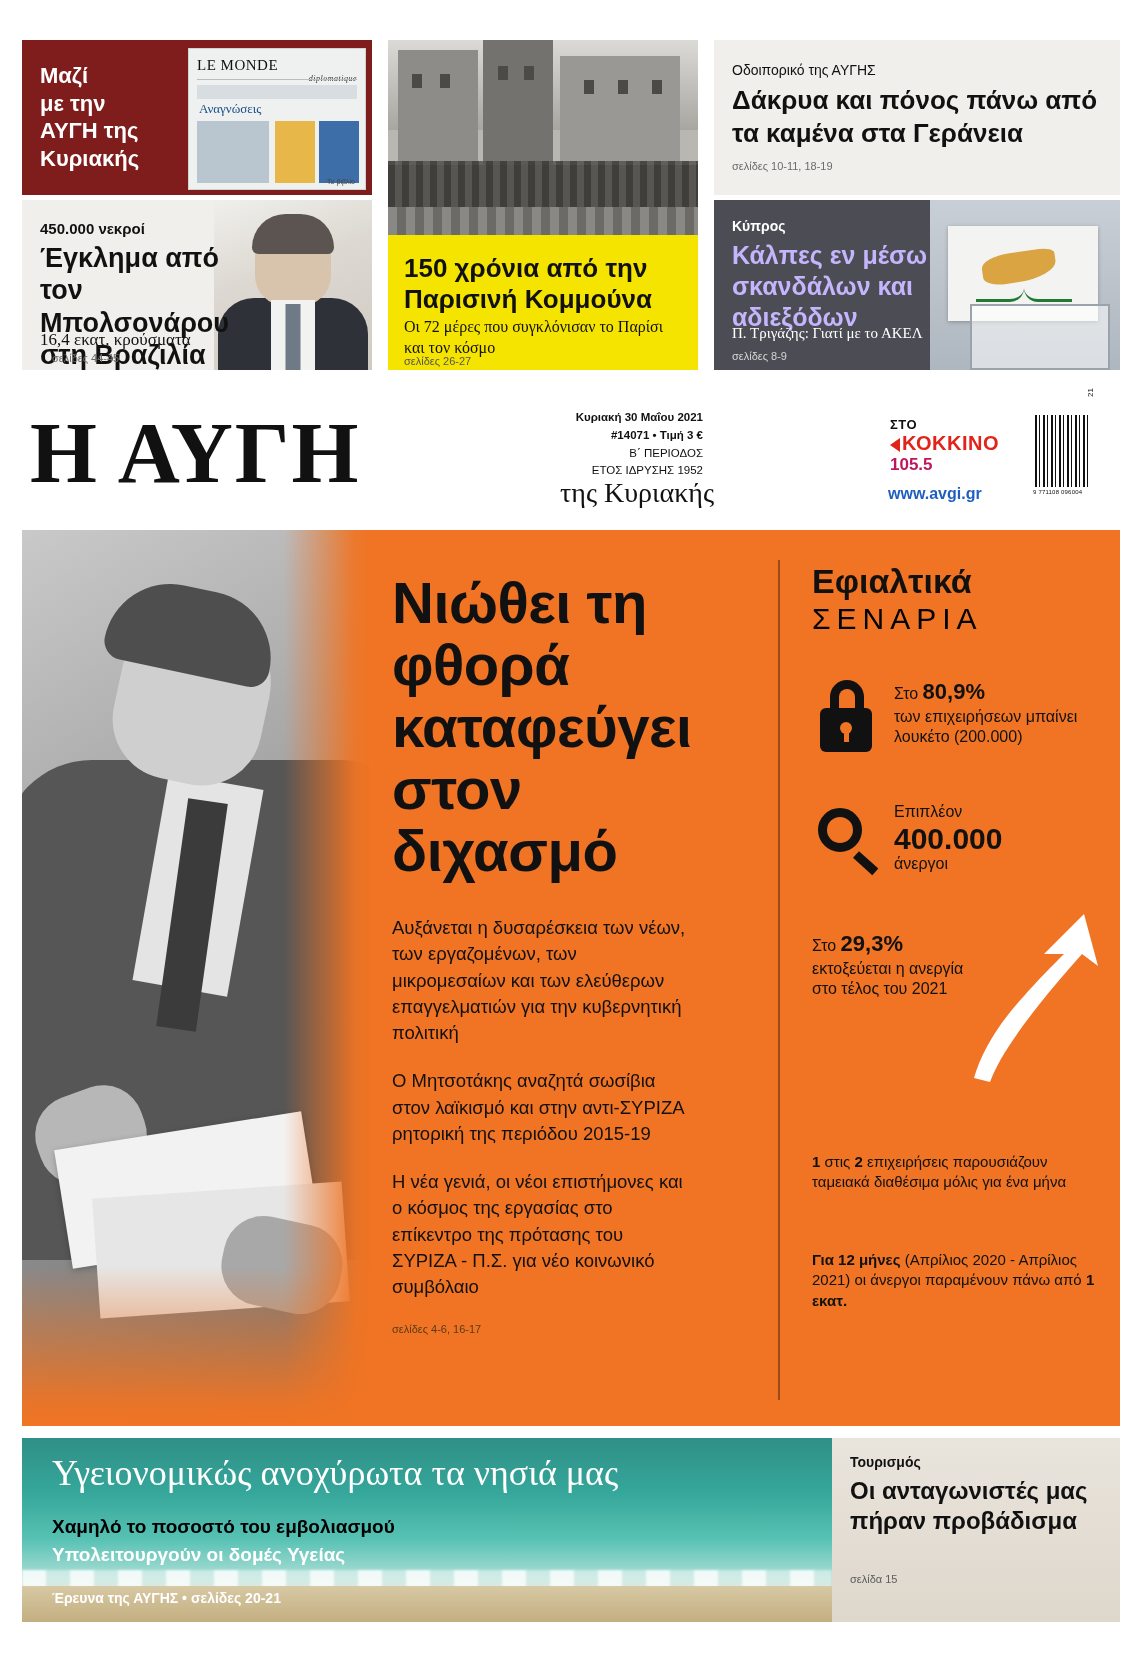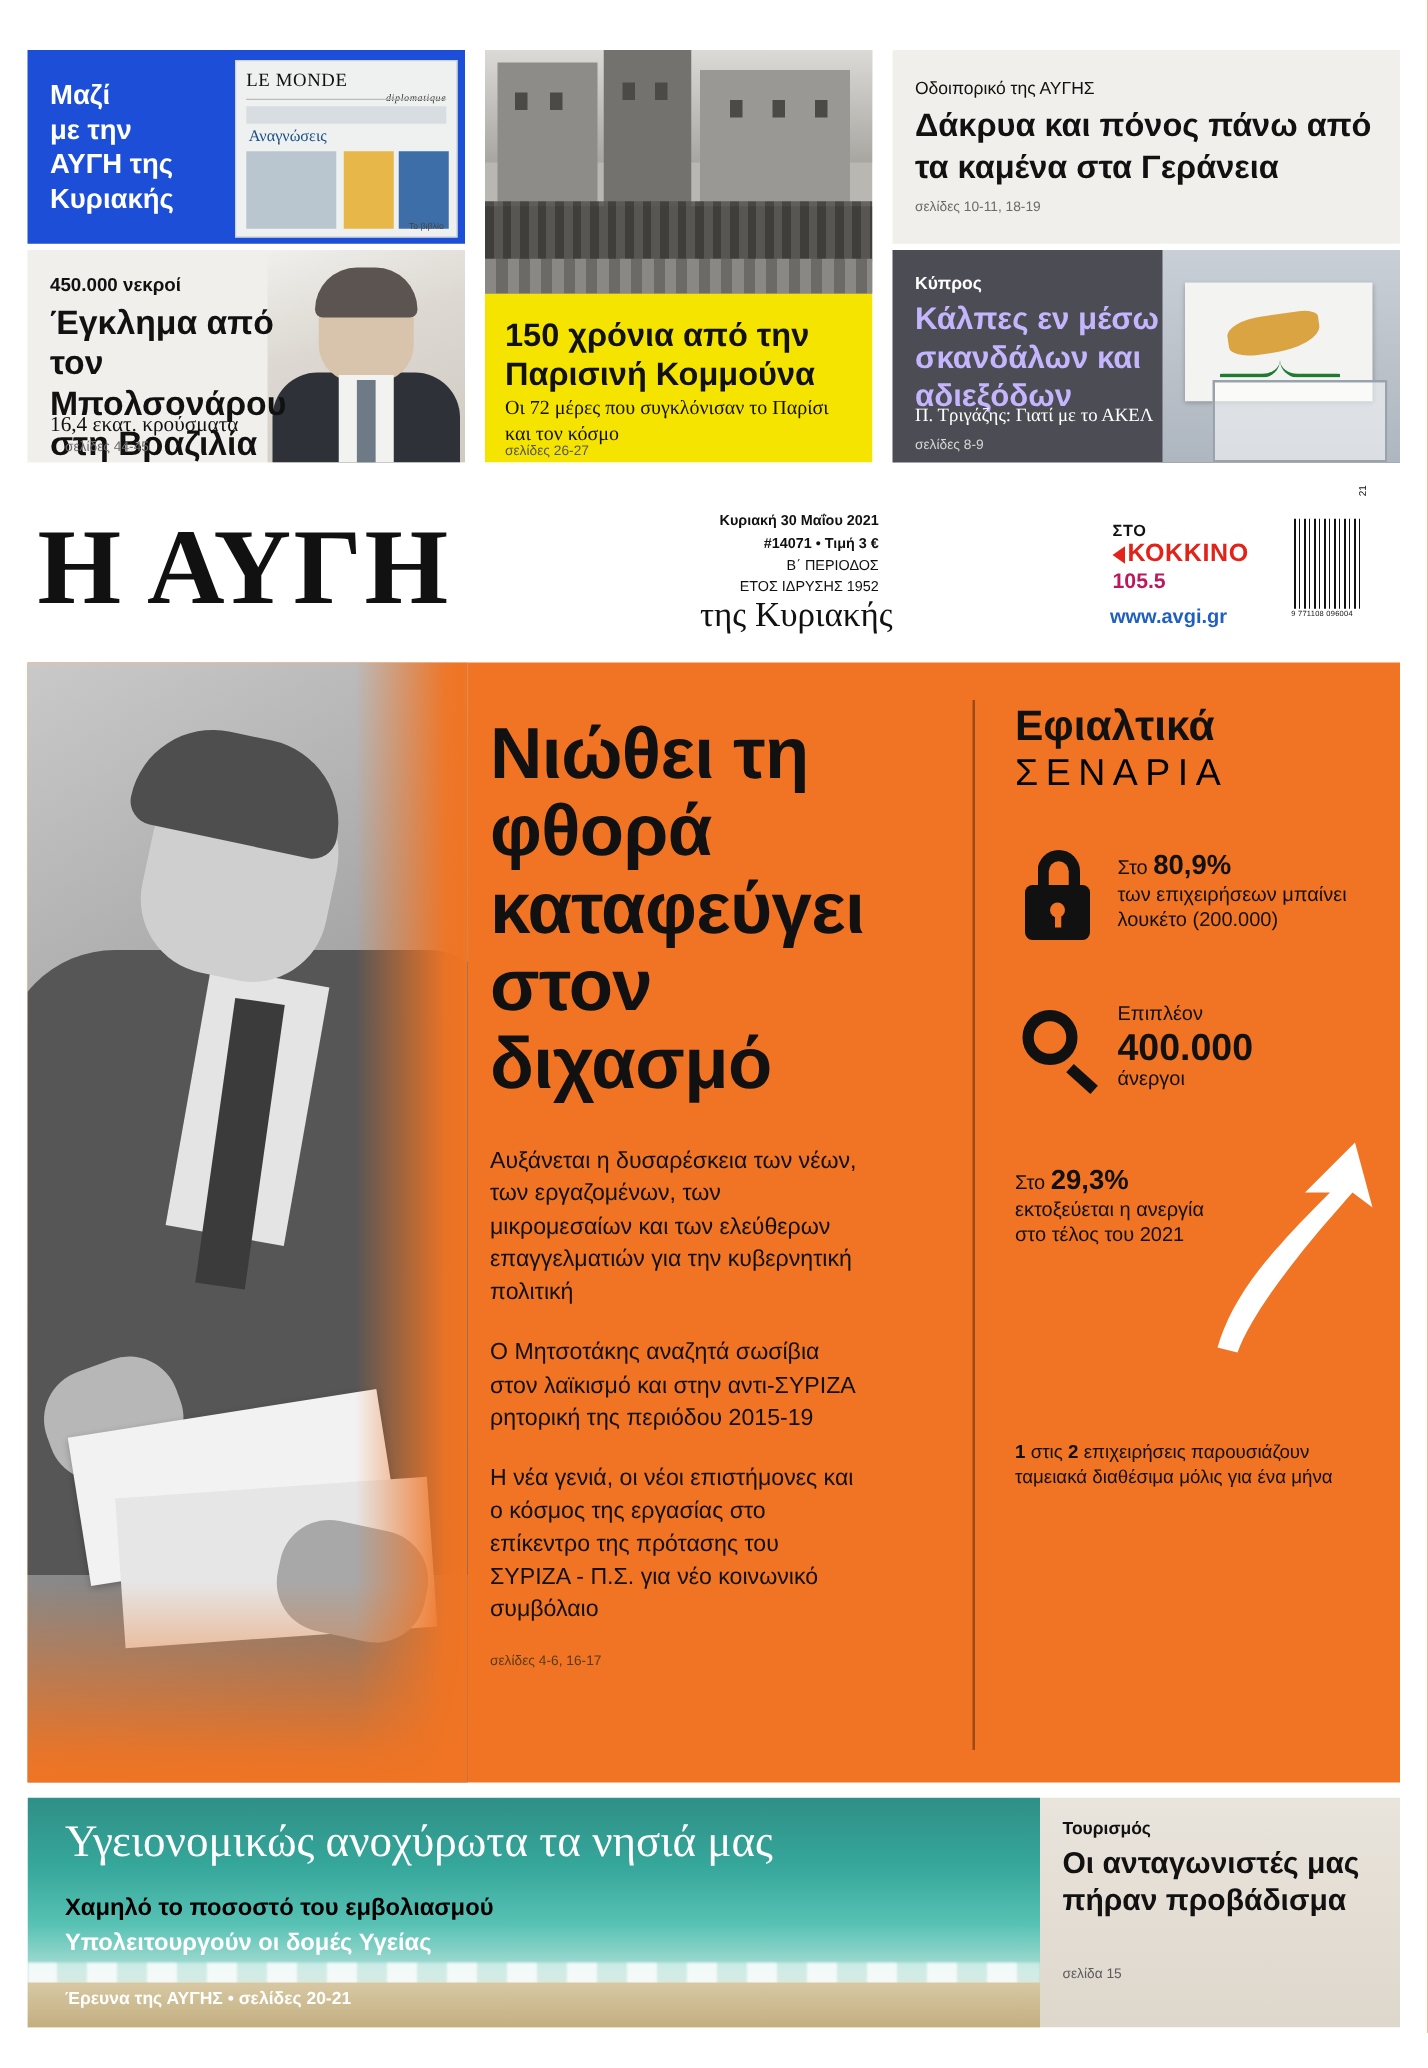--- a/index.html
+++ b/index.html
@@ -24,21 +24,21 @@
     position: absolute;
     left: 22px; top: 40px;
     width: 1098px; height: 330px;
   }
 
   
   .teaser-lemonde {
     position: absolute;
     left: 0; top: 0;
     width: 350px; height: 155px;
-    background: #1d4ed8;
+    background: #7f1d1d;
     overflow: hidden;
   }
   .teaser-lemonde .txt {
     position: absolute;
     left: 18px; top: 22px;
     width: 140px;
     font-weight: bold;
     font-size: 22px;
     line-height: 1.25;
     color: #ffffff;
@@ -527,20 +527,25 @@
       </svg>
     </div>
 
     <div class="scen-foot" style="left:790px; top:622px;">
       <b>1</b>
       <span>στις</span>
       <b>2</b>
       <span>επιχειρήσεις παρουσιάζουν ταμειακά διαθέσιμα μόλις για ένα μήνα</span>
     </div>
 
+    <div class="scen-foot" style="left:790px; top:720px;">
+      <b>Για 12 μήνες</b>
+      <span>(Απρίλιος 2020 - Απρίλιος 2021) οι άνεργοι παραμένουν πάνω από</span>
+      <b>1 εκατ.</b>
+    </div>
   </div>
 
   <div class="bottom">
     <div class="bot-photo">
       <div class="bot-foam"></div>
       <div class="bot-sand"></div>
     </div>
     <div class="bot-title">Υγειονομικώς ανοχύρωτα τα νησιά μας</div>
     <div class="bot-l1">Χαμηλό το ποσοστό του εμβολιασμού</div>
     <div class="bot-l2">Υπολειτουργούν οι δομές Υγείας</div>

